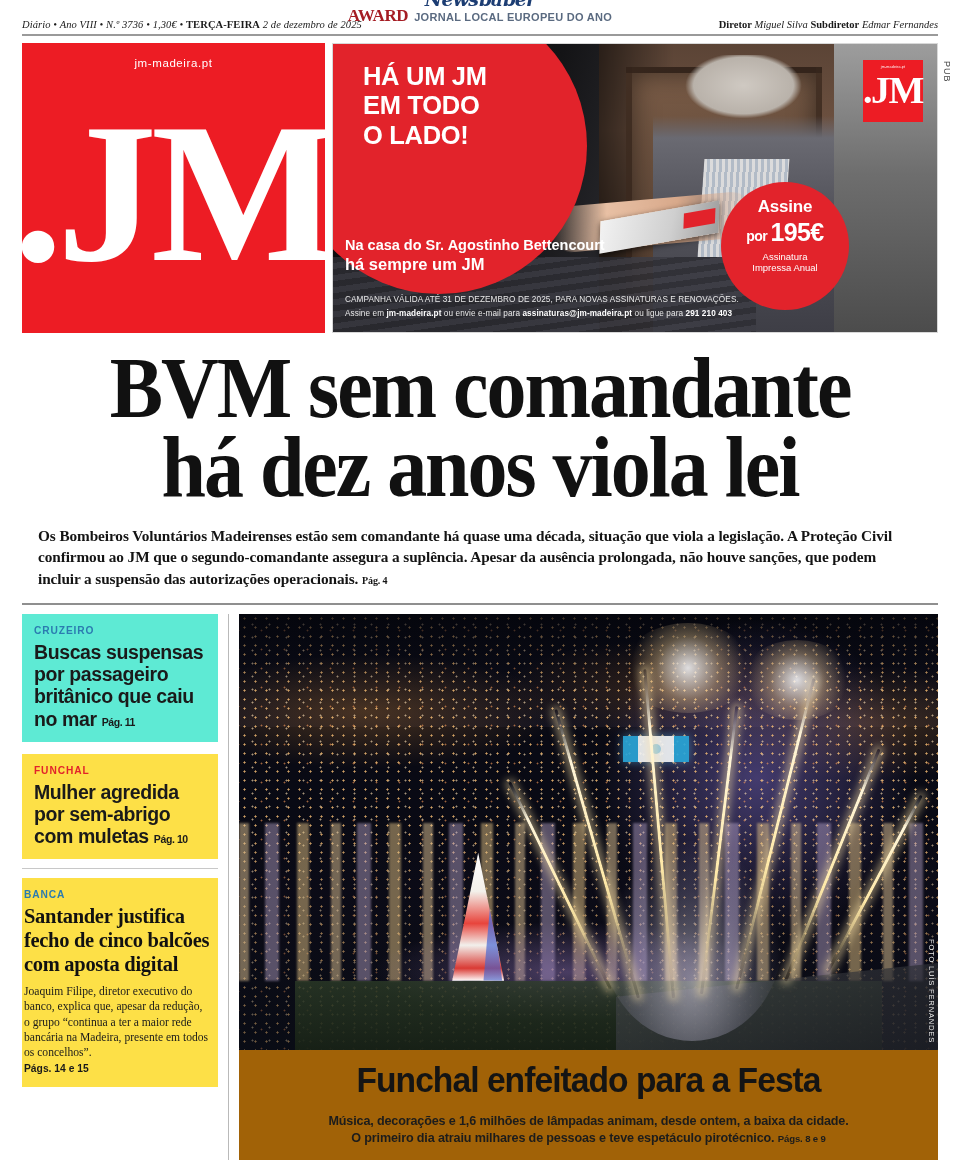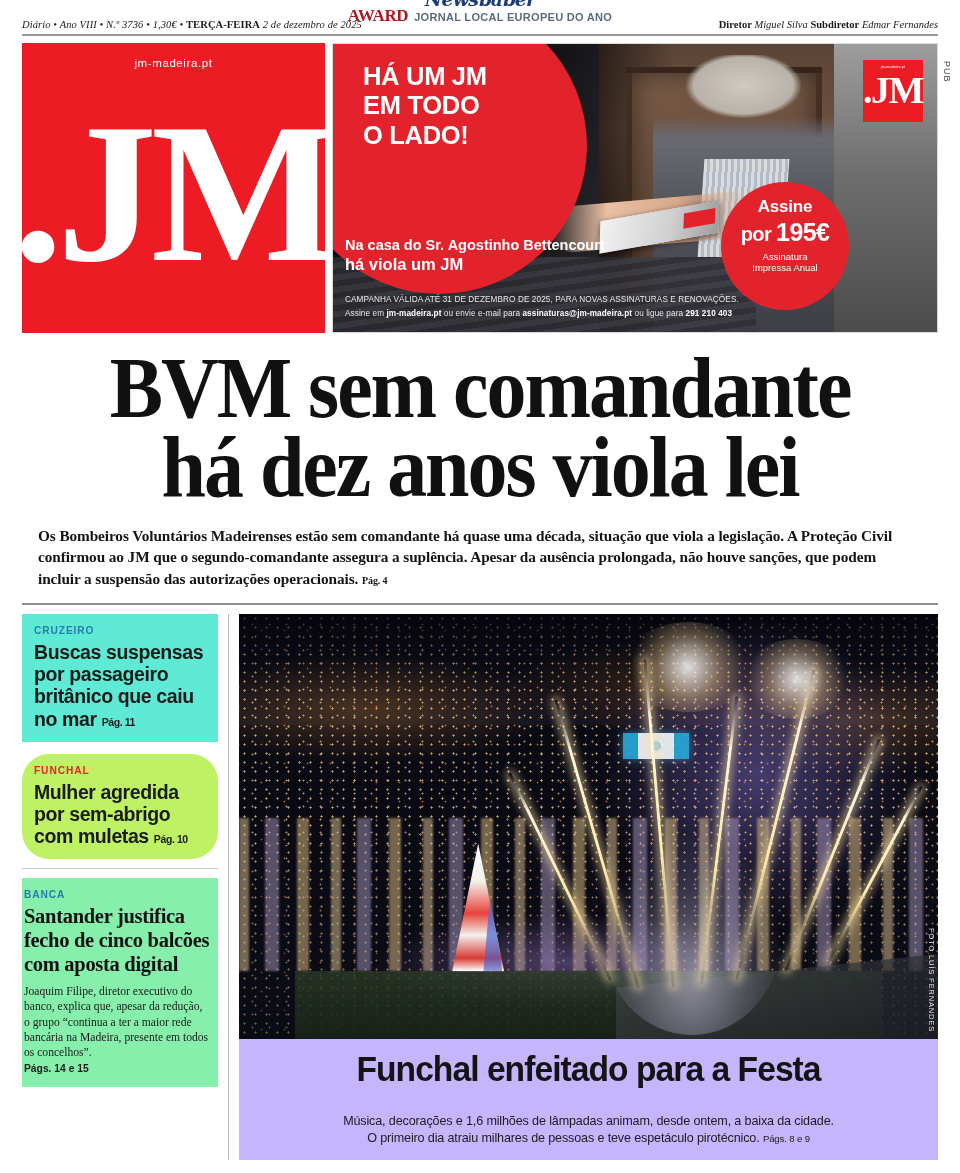--- a/index.html
+++ b/index.html
@@ -234,21 +234,21 @@
     height: 128px;
     border-radius: 50%;
     background: #e2232b;
     color: #fff;
     text-align: center;
     z-index: 4;
     padding-top: 15px;
   }
   .ad-price .p1 { font-size: 17px; font-weight: bold; display:block; letter-spacing:-.2px;}
   .ad-price .p2 { font-size: 25px; font-weight: bold; display:block; margin-top:1px; letter-spacing:-.6px;}
-  .ad-price .p2 em { font-style: normal; font-size: 20px; }
+  .ad-price .p2 em { font-style: normal; font-size: 14px; }
   .ad-price .p3 { font-size: 9.5px; display:block; line-height:1.25; margin-top:4px; }
 
   .ad-jm {
     position: absolute;
     right: 14px;
     top: 16px;
     width: 60px;
     height: 62px;
     background: #ed1c24;
     z-index: 4;
@@ -313,22 +313,22 @@
     margin: 9px 22px 0 22px;
     gap: 10px;
     height: 546px;
     position: relative;
   }
 
   .sidebar { width: 196px; flex-shrink: 0; }
 
   .side-card { padding: 11px 12px 12px 12px; }
   .side-card.blue { background: #5eead4; }
-  .side-card.beige { background: #bef264; border-radius: 27px; }
-  .side-card.plain { background: #86efac; padding-left: 2px; padding-right: 8px; }
+  .side-card.beige { background: #fde047; }
+  .side-card.plain { background: #fde047; padding-left: 2px; padding-right: 8px; }
 
   .kicker {
     font-size: 10.2px;
     font-weight: bold;
     letter-spacing: .9px;
     margin-bottom: 5px;
   }
   .kicker.blue { color: #2b7bb0; }
   .kicker.red  { color: #e2232b; }
 
@@ -487,36 +487,36 @@
     bottom: 7px;
     writing-mode: vertical-rl;
     font-size: 7.6px;
     color: #e8e8e8;
     letter-spacing: .8px;
     z-index: 6;
   }
 
   
   .caption {
-    background: #c4b5fd;
+    background: #a16207;
     padding: 12px 18px 13px 18px;
     text-align: center;
   }
   .caption-title {
     font-size: 35px;
     font-weight: bold;
     color: #141414;
     letter-spacing: -1px;
     line-height: 1.04;
     transform: scaleX(.96);
   }
   .caption-sub {
-    margin-top: 25px;
+    margin-top: 14px;
     font-size: 12.6px;
-    font-weight: normal;
+    font-weight: bold;
     line-height: 1.35;
     color: #1c1c1c;
     letter-spacing: -.15px;
   }
   .caption-sub .pg { font-size: 9.6px; }
 </style>
 </head>
 <body>
 
 <div class="page">
@@ -559,21 +559,21 @@
       <div class="ad-circle"></div>
 
       <div class="ad-head">
         <div>HÁ UM JM</div>
         <div>EM TODO</div>
         <div>O LADO!</div>
       </div>
 
       <div class="ad-sub">
         <span class="l1">Na casa do Sr. Agostinho Bettencourt</span>
-        <span class="l2">há viola um JM</span>
+        <span class="l2">há sempre um JM</span>
       </div>
 
       <div class="ad-fine">
         <div>CAMPANHA VÁLIDA ATÉ 31 DE DEZEMBRO DE 2025, PARA NOVAS ASSINATURAS E RENOVAÇÕES.</div>
         <div><span>Assine em </span><b>jm-madeira.pt</b><span> ou envie e-mail para </span><b>assinaturas@jm-madeira.pt</b><span> ou ligue para </span><b>291 210 403</b></div>
       </div>
 
       <div class="ad-price">
         <span class="p1">Assine</span>
         <span class="p2"><em>por </em><span>195€</span></span>

